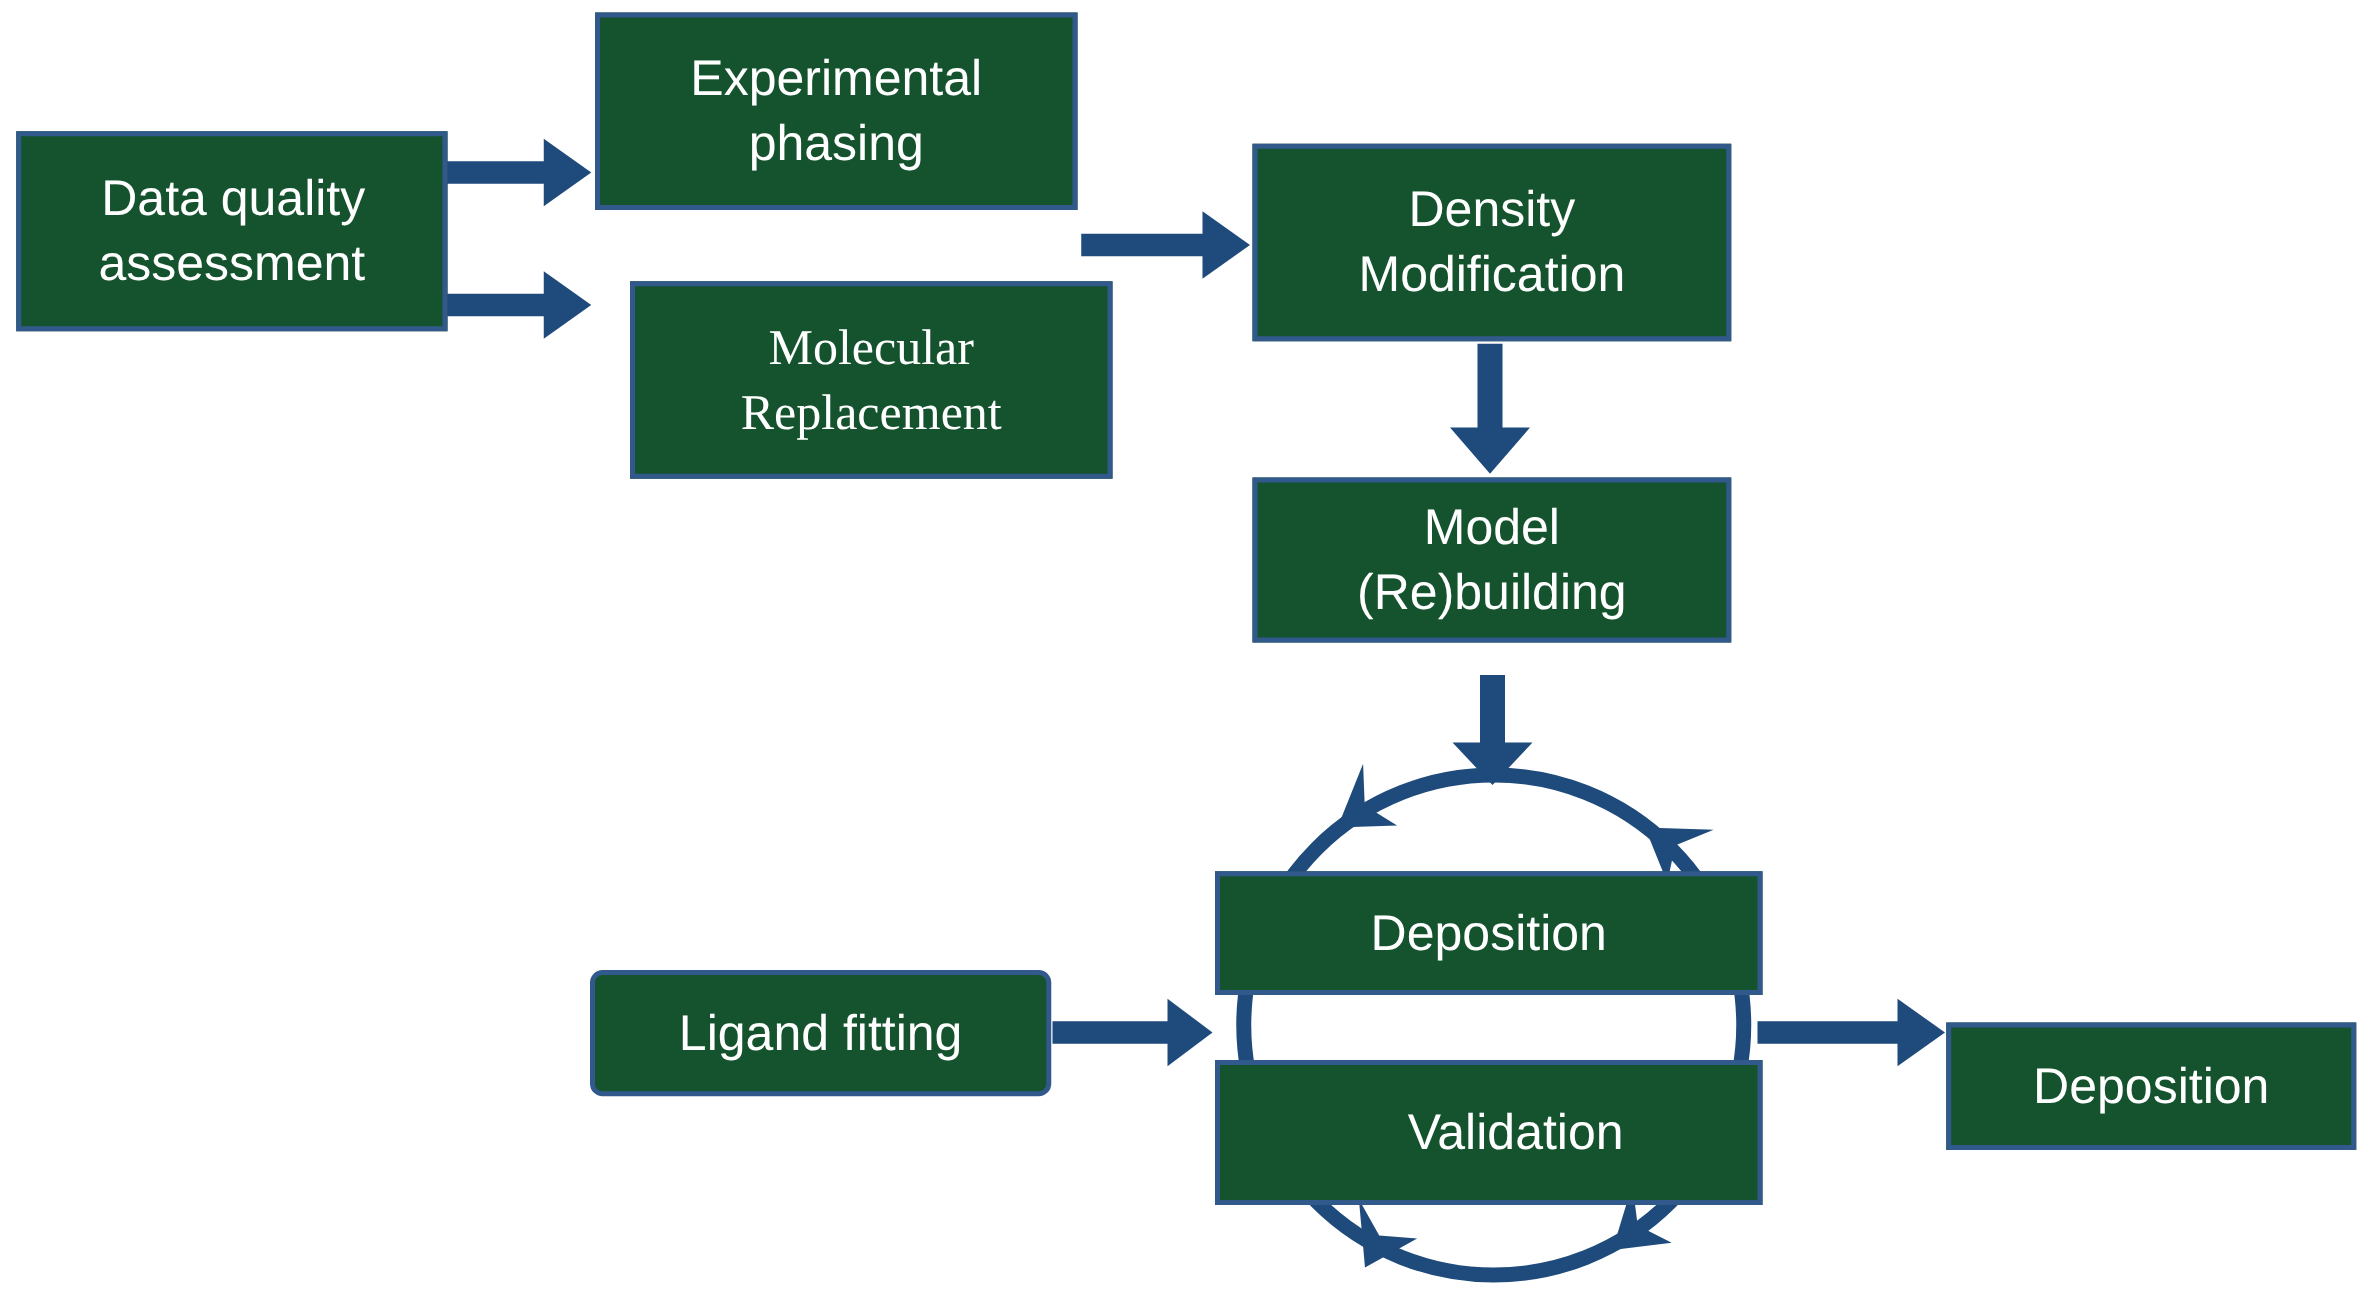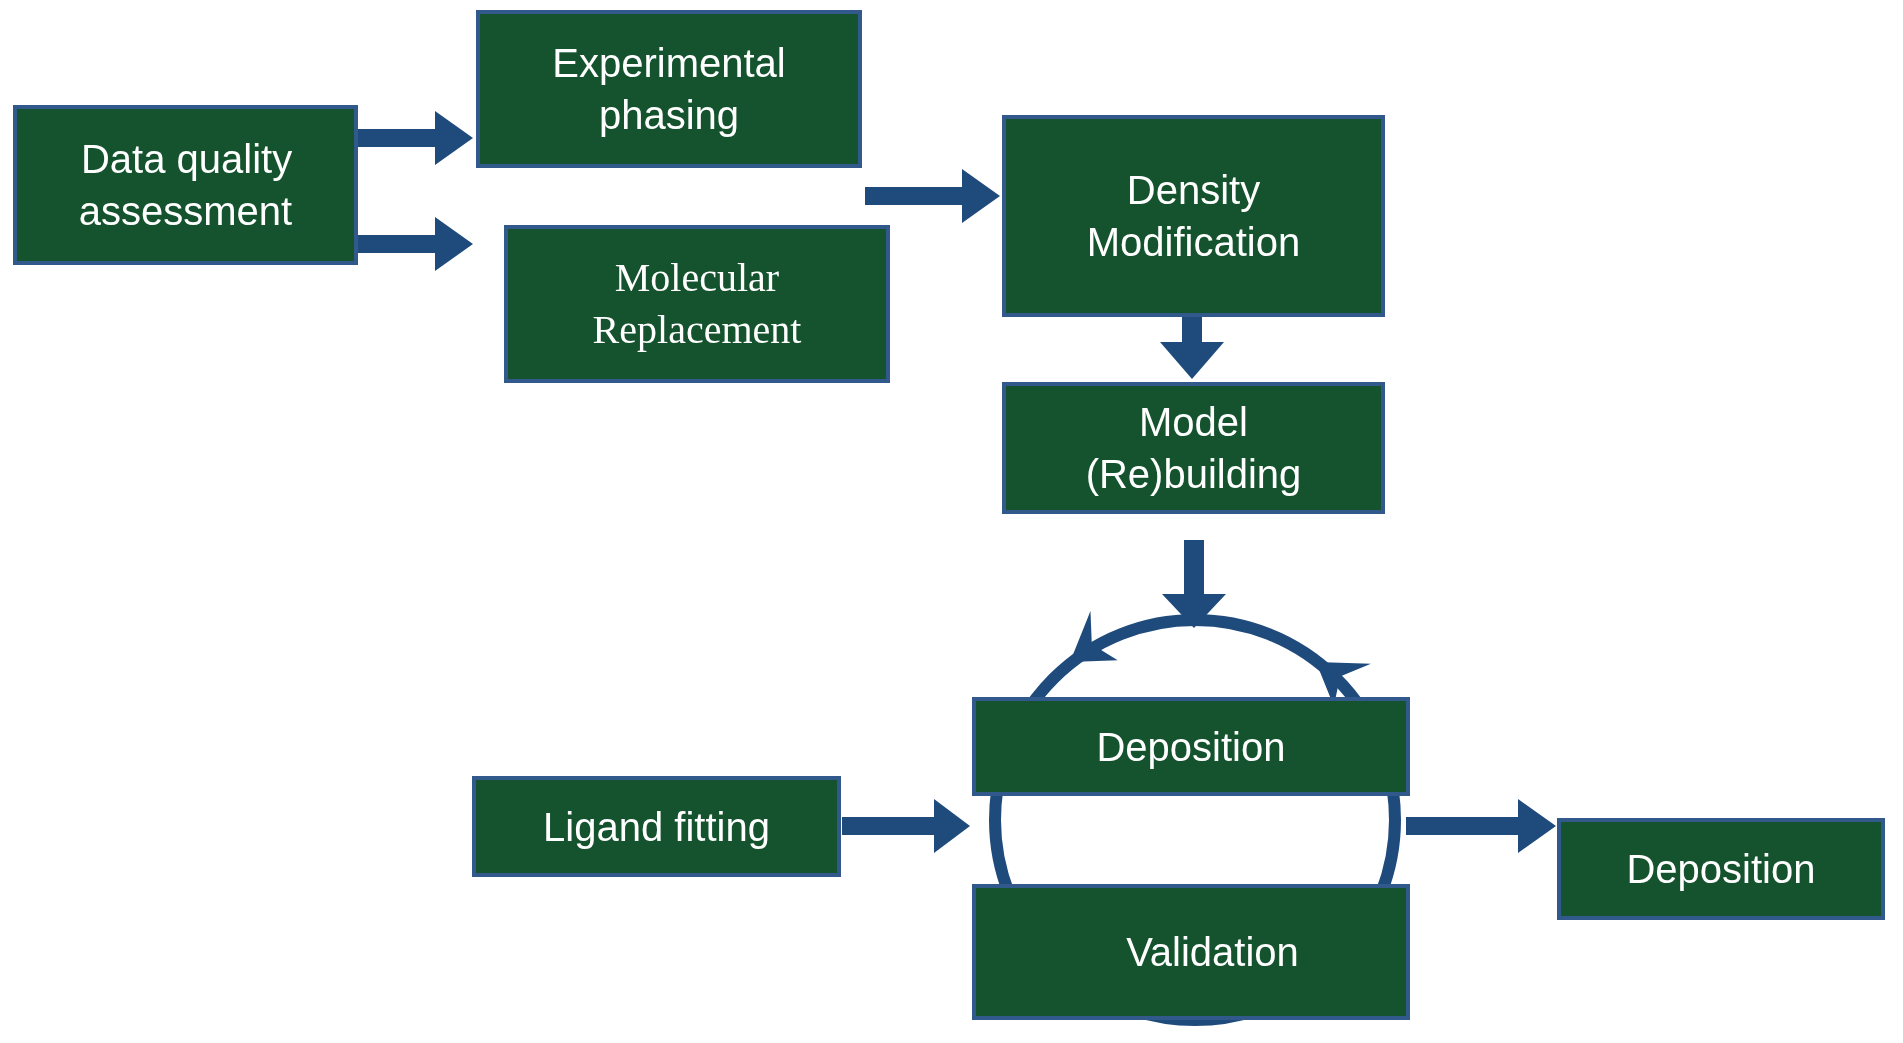--- a/index.html
+++ b/index.html
@@ -33,25 +33,25 @@
     text-align: center;
     color: #ffffff;
     font-size: 40px;
     line-height: 1.3;
     white-space: pre-line;
   }
   
   #n-data-quality      { left: 13px;   top: 105px; width: 345px; height: 160px; text-align: right; }
   #n-exp-phasing       { left: 476px;  top: 10px;  width: 386px; height: 158px; }
   #n-mol-replacement   { left: 504px;  top: 225px; width: 386px; height: 158px; font-family: Liberation Serif, serif; }
-  #n-density-mod       { left: 1002px; top: 115px; width: 383px; height: 202px; }
+  #n-density-mod       { left: 1002px; top: 115px; width: 383px; height: 158px; }
   #n-model-rebuilding  { left: 1002px; top: 382px; width: 383px; height: 132px; }
   #n-refinement        { left: 972px;  top: 697px; width: 438px; height: 99px;  }
-  #n-validation        { left: 972px;  top: 884px; width: 438px; height: 136px; padding-left: 43px; }
-  #n-ligand-fitting    { left: 472px;  top: 776px; width: 369px; height: 101px; }
+  #n-validation        { left: 972px;  top: 848px; width: 438px; height: 116px; padding-left: 43px; }
+  #n-ligand-fitting    { left: 472px;  top: 776px; width: 369px; height: 101px; border-radius: 10px; }
   #n-deposition        { left: 1557px; top: 775px; width: 328px; height: 102px; margin-top: 43px; }
 
   .arrow-shape { fill: #1f4b7c; stroke: none; }
   .cycle-ring  { fill: none; stroke: #1f4b7c; stroke-width: 12px; }
 </style>
 </head>
 <body>
 
 <div id="canvas">
 

